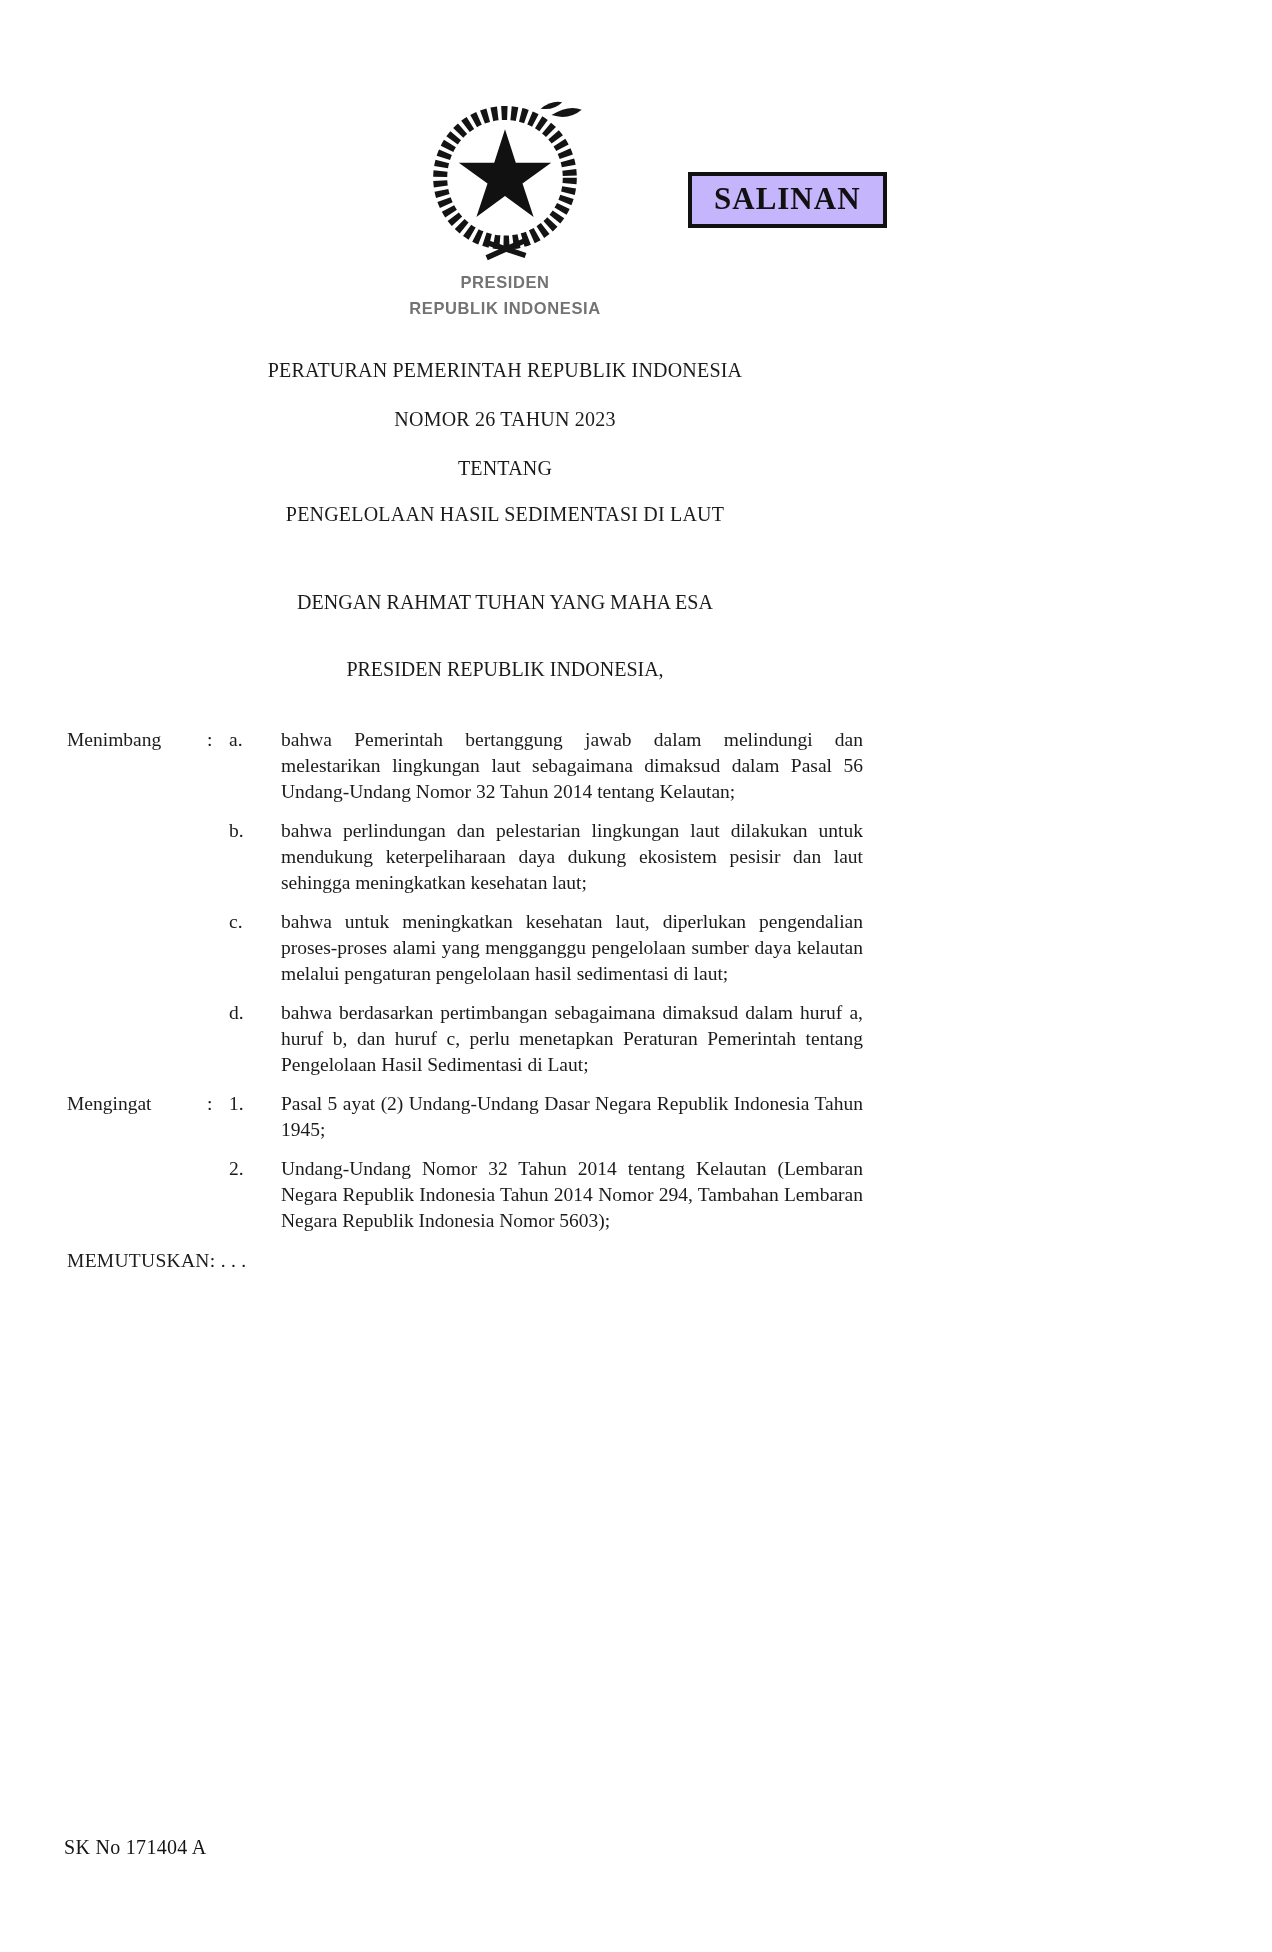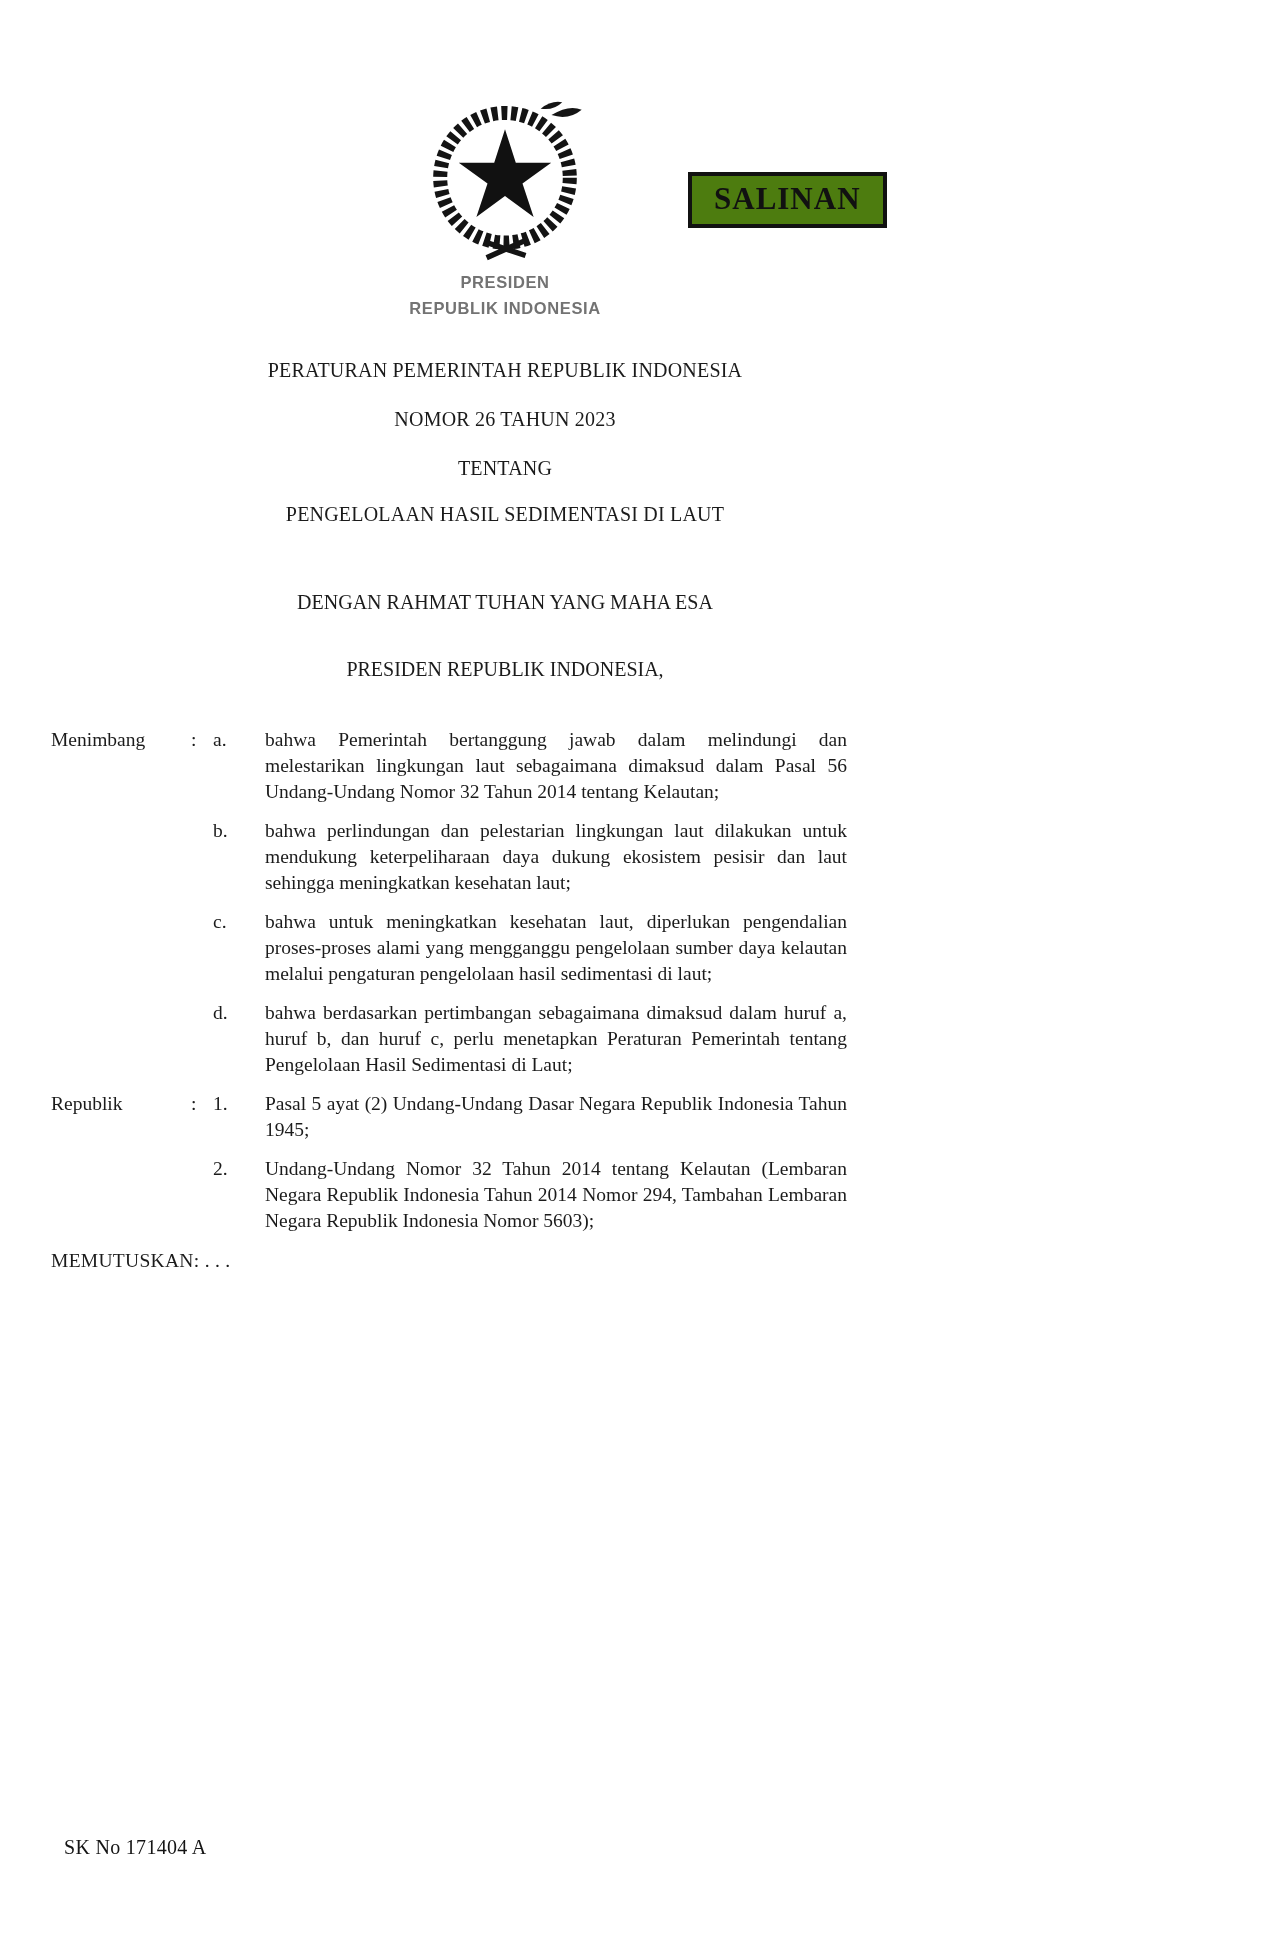--- a/index.html
+++ b/index.html
@@ -37,42 +37,42 @@
     position: absolute;
     top: 172px;
     left: 688px;
     border: 4px solid #111111;
     padding: 5px 22px 7px 22px;
     font-family: "Liberation Serif", serif;
     font-weight: bold;
     font-size: 31px;
     letter-spacing: 1px;
     color: #111111;
-    background: #4d7c0f;
+    background: #c4b5fd;
   }
 
   
   .content {
     position: absolute;
     top: 358px;
     left: 0;
     width: 1010px;
     text-align: center;
     font-size: 20px;
     color: #1b1b1b;
   }
   .title-line { margin: 0 0 25px 0; line-height: 24px; letter-spacing: 0.2px; }
   .title-line.t3 { margin-bottom: 22px; }
   .title-line.t4 { margin-bottom: 64px; }
   .invocation   { margin: 0 0 43px 0; line-height: 24px; }
   .authority    { margin: 0 0 46px 0; line-height: 24px; }
 
   .clauses {
     text-align: left;
-    padding-left: 51px;
+    padding-left: 67px;
     width: 1010px;
   }
   .clause-row {
     display: grid;
     grid-template-columns: 140px 22px 52px 582px;
     font-size: 19.5px;
     line-height: 26px;
     margin-bottom: 13px;
   }
   .clause-term  { white-space: nowrap; }
@@ -157,21 +157,21 @@
       </div>
       <div class="clause-row">
         <span class="clause-term"></span>
         <span class="clause-colon"></span>
         <span class="clause-label">d.</span>
         <span class="clause-text">bahwa berdasarkan pertimbangan sebagaimana dimaksud dalam huruf a, huruf b, dan huruf c, perlu menetapkan Peraturan Pemerintah tentang Pengelolaan Hasil Sedimentasi di Laut;</span>
       </div>
 
       <div class="mengingat-block">
         <div class="clause-row">
-          <span class="clause-term">Republik</span>
+          <span class="clause-term">Mengingat</span>
           <span class="clause-colon">:</span>
           <span class="clause-label">1.</span>
           <span class="clause-text">Pasal 5 ayat (2) Undang-Undang Dasar Negara Republik Indonesia Tahun 1945;</span>
         </div>
         <div class="clause-row">
           <span class="clause-term"></span>
           <span class="clause-colon"></span>
           <span class="clause-label">2.</span>
           <span class="clause-text">Undang-Undang Nomor 32 Tahun 2014 tentang Kelautan (Lembaran Negara Republik Indonesia Tahun 2014 Nomor 294, Tambahan Lembaran Negara Republik Indonesia Nomor 5603);</span>
         </div>

